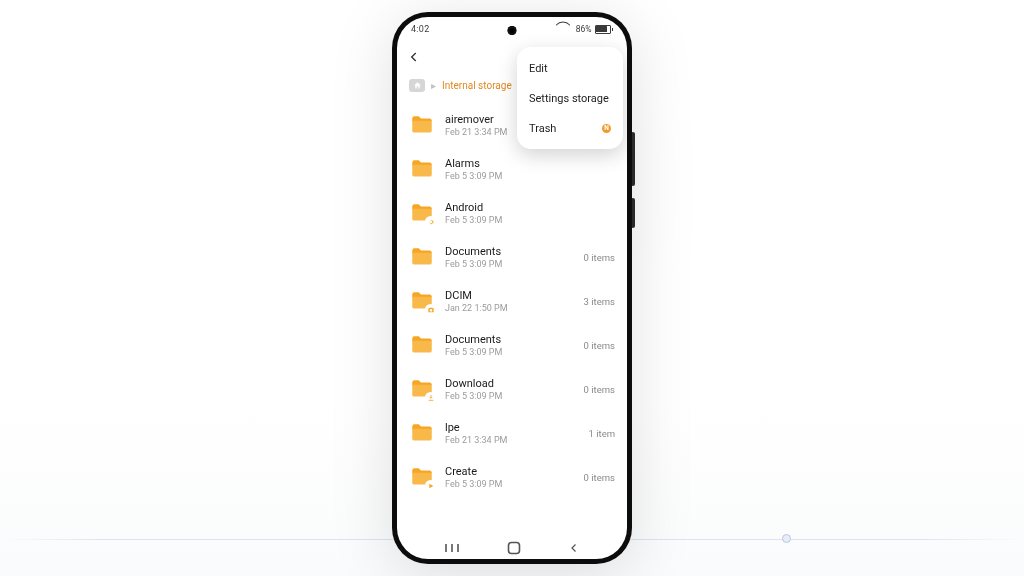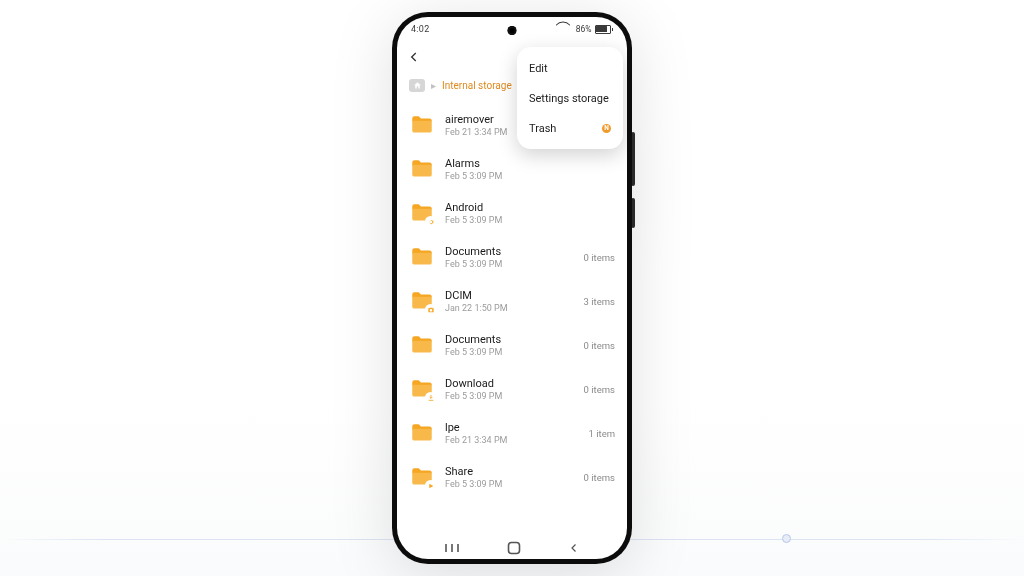--- a/index.html
+++ b/index.html
@@ -228,21 +228,21 @@
             <div class="row">
               <div class="folder-ic"><svg viewBox="0 0 24 24">
                   <path fill="#f6a623" d="M3 6a2 2 0 0 1 2-2h4l2 2h8a2 2 0 0 1 2 2v1H3z"></path>
                   <path fill="#f8b94a" d="M3 8h18v9a2 2 0 0 1-2 2H5a2 2 0 0 1-2-2z"></path>
                 </svg><span class="badge">
                   <svg viewBox="0 0 24 24" fill="#f6a623">
                     <path d="M7 5l12 7-12 7z"></path>
                   </svg>
                 </span></div>
               <div class="meta">
-                <div class="name">Share</div>
+                <div class="name">Create</div>
                 <div class="date">Feb 5 3:09 PM</div>
               </div>
               <div class="count">0 items</div>
             </div>
           </div>
 
       <div class="menu">
         <div class="menu-item">Edit</div>
         <div class="menu-item">Settings storage</div>
         <div class="menu-item">

